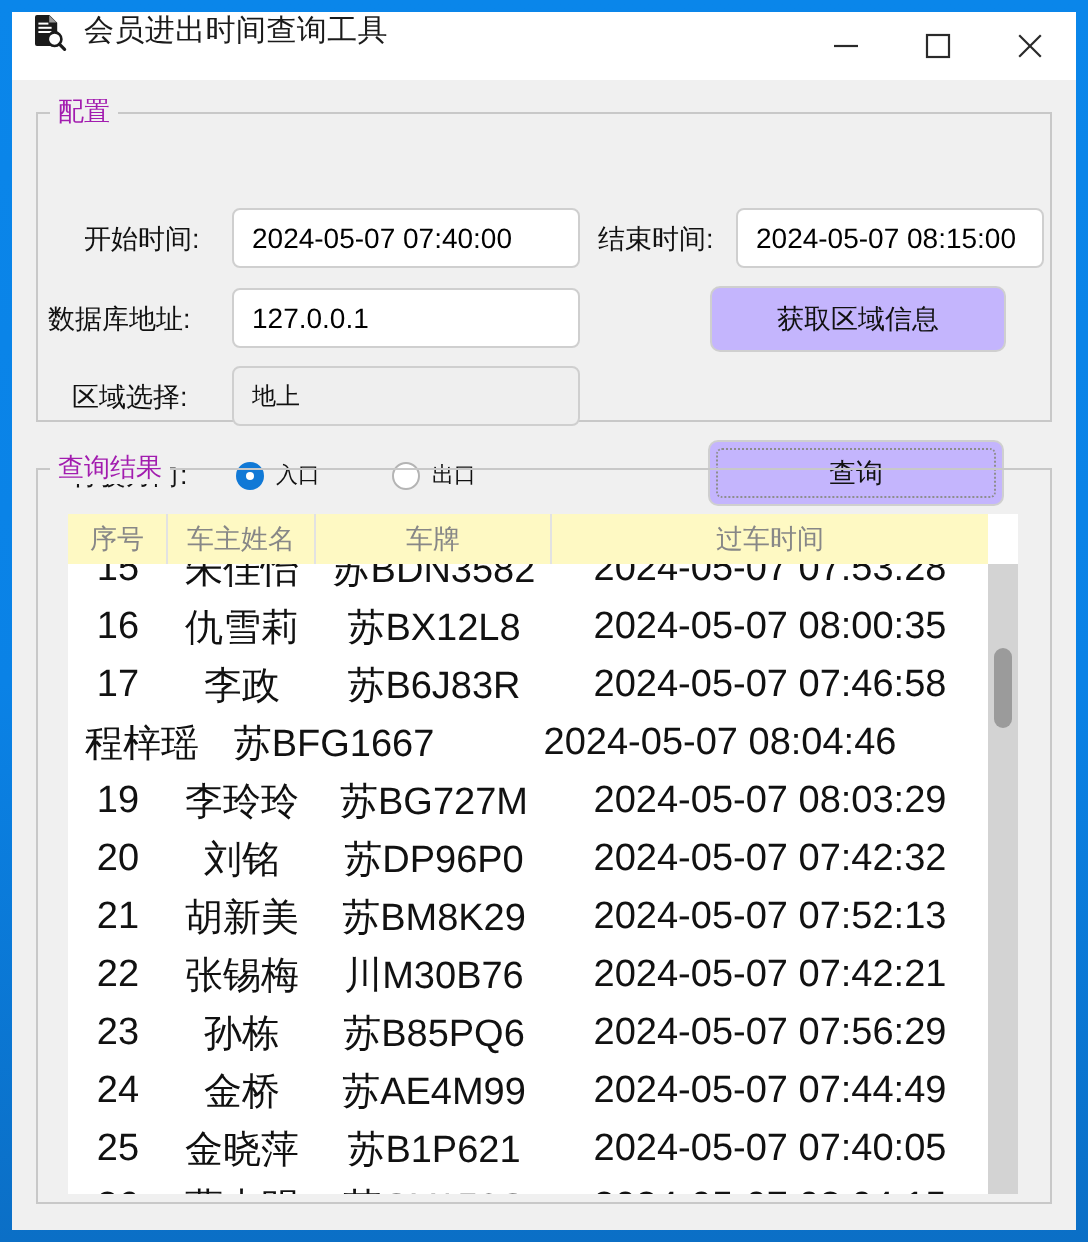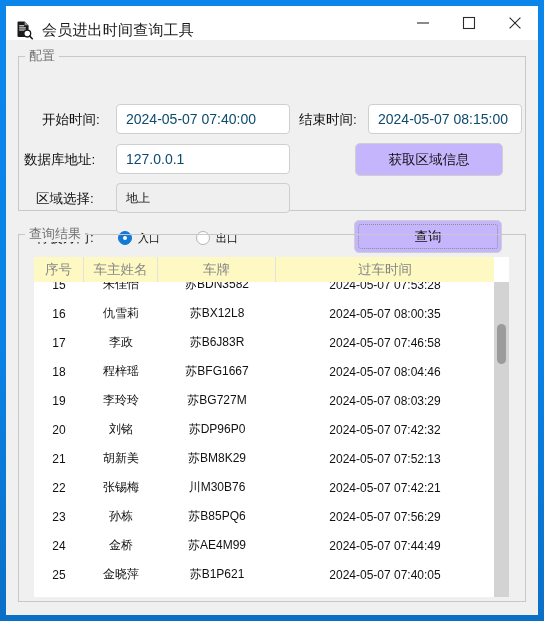--- a/index.html
+++ b/index.html
@@ -31,21 +31,21 @@
     box-sizing: border-box;
     overflow: hidden;
   }
 
   
   .titlebar {
     position: relative;
     height: 34px;
     background: #ffffff;
     display: flex;
-    align-items: flex-end;
+    align-items: flex-start;
   }
   .title-icon {
     width: 20px; height: 20px;
     margin-left: 8px;
     margin-right: 8px;
     flex: 0 0 auto;
     display: block;
   }
   .title-text {
     font-size: 15px;
@@ -85,21 +85,21 @@
     box-sizing: border-box;
     background: transparent;
   }
   .group-legend {
     position: absolute;
     top: -9px;
     left: 6px;
     background: #f0f0f0;
     padding: 0 4px;
     font-size: 13px;
-    color: #737373;
+    color: #a21caf;
     line-height: 16px;
     white-space: nowrap;
   }
 
   #config-group {
     left: 12px; top: 16px;
     width: 508px; height: 155px;
   }
   #result-group {
     left: 12px; top: 194px;
@@ -114,21 +114,21 @@
     white-space: nowrap;
     line-height: 20px;
   }
   .text-input {
     position: absolute;
     box-sizing: border-box;
     background: #ffffff;
     border: 1px solid #cfcfcf;
     border-radius: 4px;
     font-size: 14px;
-    color: #0c4a6e;
+    color: #000000;
     padding: 0 9px;
     line-height: 28px;
     height: 30px;
     outline: none;
     font-family: "Liberation Sans", "DejaVu Sans", sans-serif;
   }
   .text-input::placeholder { color: #9a9a9a; }
 
   .combo {
     position: absolute;
@@ -255,21 +255,21 @@
     top: -12px;
     width: 460px;
   }
   .trow {
     display: flex;
     height: 29px;
     align-items: center;
     box-sizing: border-box;
   }
   .td {
-    font-size: 12px;
+    font-size: 19px;
     color: #111111;
     display: flex;
     align-items: center;
     justify-content: center;
     box-sizing: border-box;
     height: 29px;
     white-space: nowrap;
   }
   .td-c0 { width: 50px; }
   .td-c1 { width: 74px; }
@@ -399,21 +399,20 @@
                 <div class="td td-c2">苏BX12L8</div>
                 <div class="td td-c3">2024-05-07 08:00:35</div>
               </div>
               <div class="trow">
                 <div class="td td-c0">17</div>
                 <div class="td td-c1">李政</div>
                 <div class="td td-c2">苏B6J83R</div>
                 <div class="td td-c3">2024-05-07 07:46:58</div>
               </div>
               <div class="trow">
-                <div class="td td-c0">18</div>
                 <div class="td td-c1">程梓瑶</div>
                 <div class="td td-c2">苏BFG1667</div>
                 <div class="td td-c3">2024-05-07 08:04:46</div>
               </div>
               <div class="trow">
                 <div class="td td-c0">19</div>
                 <div class="td td-c1">李玲玲</div>
                 <div class="td td-c2">苏BG727M</div>
                 <div class="td td-c3">2024-05-07 08:03:29</div>
               </div>

